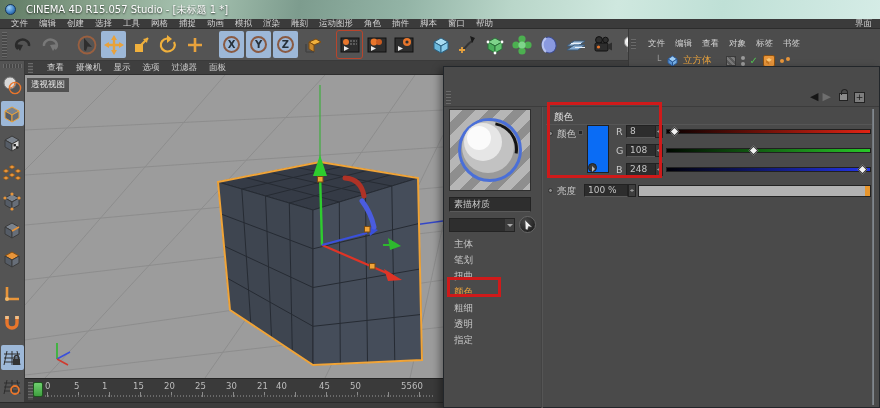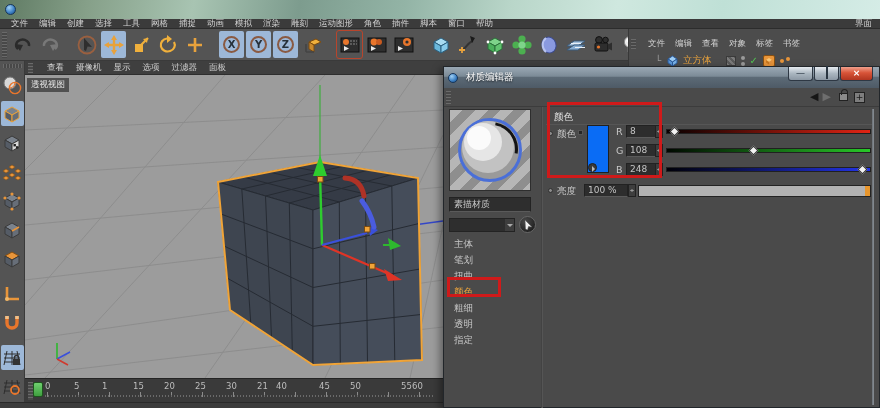--- a/index.html
+++ b/index.html
@@ -132,20 +132,21 @@
   
   .annobox { position:absolute; border:3px solid #cf1a1a; z-index:60; pointer-events:none; }
   #anno1 { left:103px; top:35px; width:115px; height:76px; }
   #anno2 { left:3px; top:210px; width:54px; height:20px; }
 </style>
 </head>
 <body>
 
 <div id="titlebar" class="abs">
   <span class="c4dball"></span>
+  <span class="apptitle">CINEMA 4D R15.057 Studio - [未标题 1 *]</span>
 </div>
 
 <div id="menubar" class="abs">
   <span class="mi">文件</span>
   <span class="mi">编辑</span>
   <span class="mi">创建</span>
   <span class="mi">选择</span>
   <span class="mi">工具</span>
   <span class="mi">网格</span>
   <span class="mi">捕捉</span>
@@ -578,29 +579,20 @@
         </span>
     </span>
     <span class="omico odots">
         <i></i>
         <i></i>
       </span>
   </div>
 </div>
 
 <div id="matdlg" class="abs">
-  <div id="mat-titlebar">
-    <span class="c4dball" style="width:10px;height:10px;margin-left:4px;"></span>
-    <span id="mat-title">材质编辑器</span>
-    <span id="winbtns">
-      <span class="wbtn">—</span>
-      <span class="wbtn"><span class="maxglyph"></span></span>
-      <span class="wbtn close">×</span>
-    </span>
-  </div>
   <div id="mat-toolbar">
     <span class="grip"></span>
   </div>
   <span id="mat-nav">
     <span class="nav nav-back">◀</span>
     <span class="nav nav-fwd">▶</span>
     <span class="lockico"></span>
     <span class="plusbox">+</span>
   </span>
 

